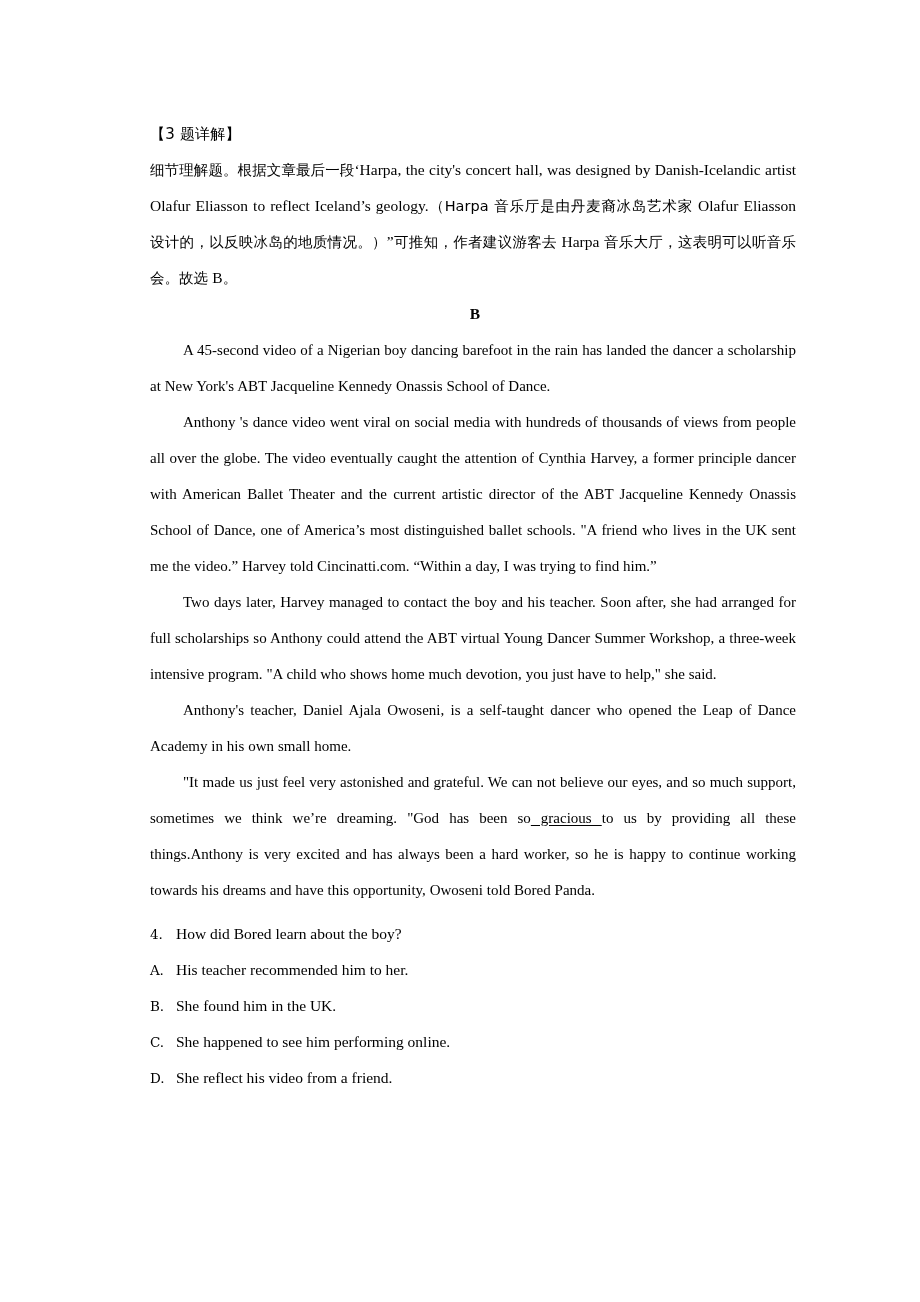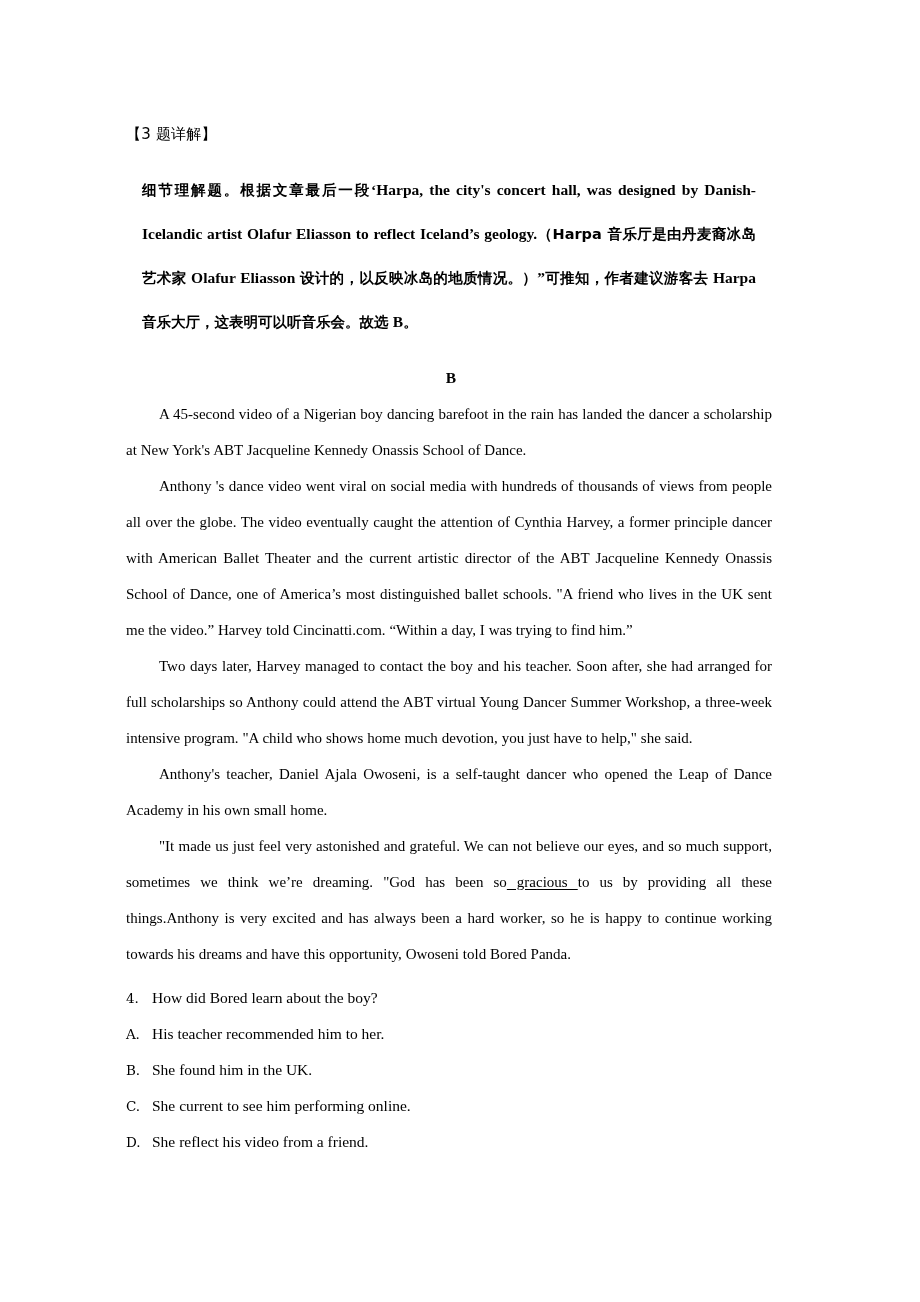--- a/index.html
+++ b/index.html
@@ -13,44 +13,43 @@
     height: 1302px;
     position: relative;
     overflow: hidden;
     font-family: "Liberation Serif", "DejaVu Serif", serif;
     color: #000000;
     -webkit-font-smoothing: antialiased;
   }
 
   .page {
     position: absolute;
-    left: 126px;
+    left: 150px;
     top: 0;
     width: 646px;
   }
 
   
   .analysis-header {
     font-family: "DejaVu Sans", "Liberation Sans", sans-serif;
     font-size: 15px;
     line-height: 36px;
     margin-top: 116px;
     letter-spacing: 0.2px;
     white-space: nowrap;
   }
 
   
   .analysis-body {
     font-size: 15.5px;
-    line-height: 44px;
+    line-height: 36px;
     text-align: justify;
     text-justify: inter-character;
-    margin: 16px;
+    margin: 0;
     word-spacing: 0.4px;
-    font-weight: bold;
   }
   .analysis-body .cjk {
     font-family: "DejaVu Sans", "Liberation Sans", sans-serif;
     font-size: 14.5px;
   }
 
   
   .section-letter {
     text-align: center;
     font-weight: bold;
@@ -127,21 +126,21 @@
     <span class="marker-text">His teacher recommended him to her.</span>
   </div>
 
   <div class="option-row">
     <span class="marker">B.</span>
     <span class="marker-text">She found him in the UK.</span>
   </div>
 
   <div class="option-row">
     <span class="marker">C.</span>
-    <span class="marker-text">She current to see him performing online.</span>
+    <span class="marker-text">She happened to see him performing online.</span>
   </div>
 
   <div class="option-row">
     <span class="marker">D.</span>
     <span class="marker-text">She reflect his video from a friend.</span>
   </div>
 
 </div>
 
 </body></html>

